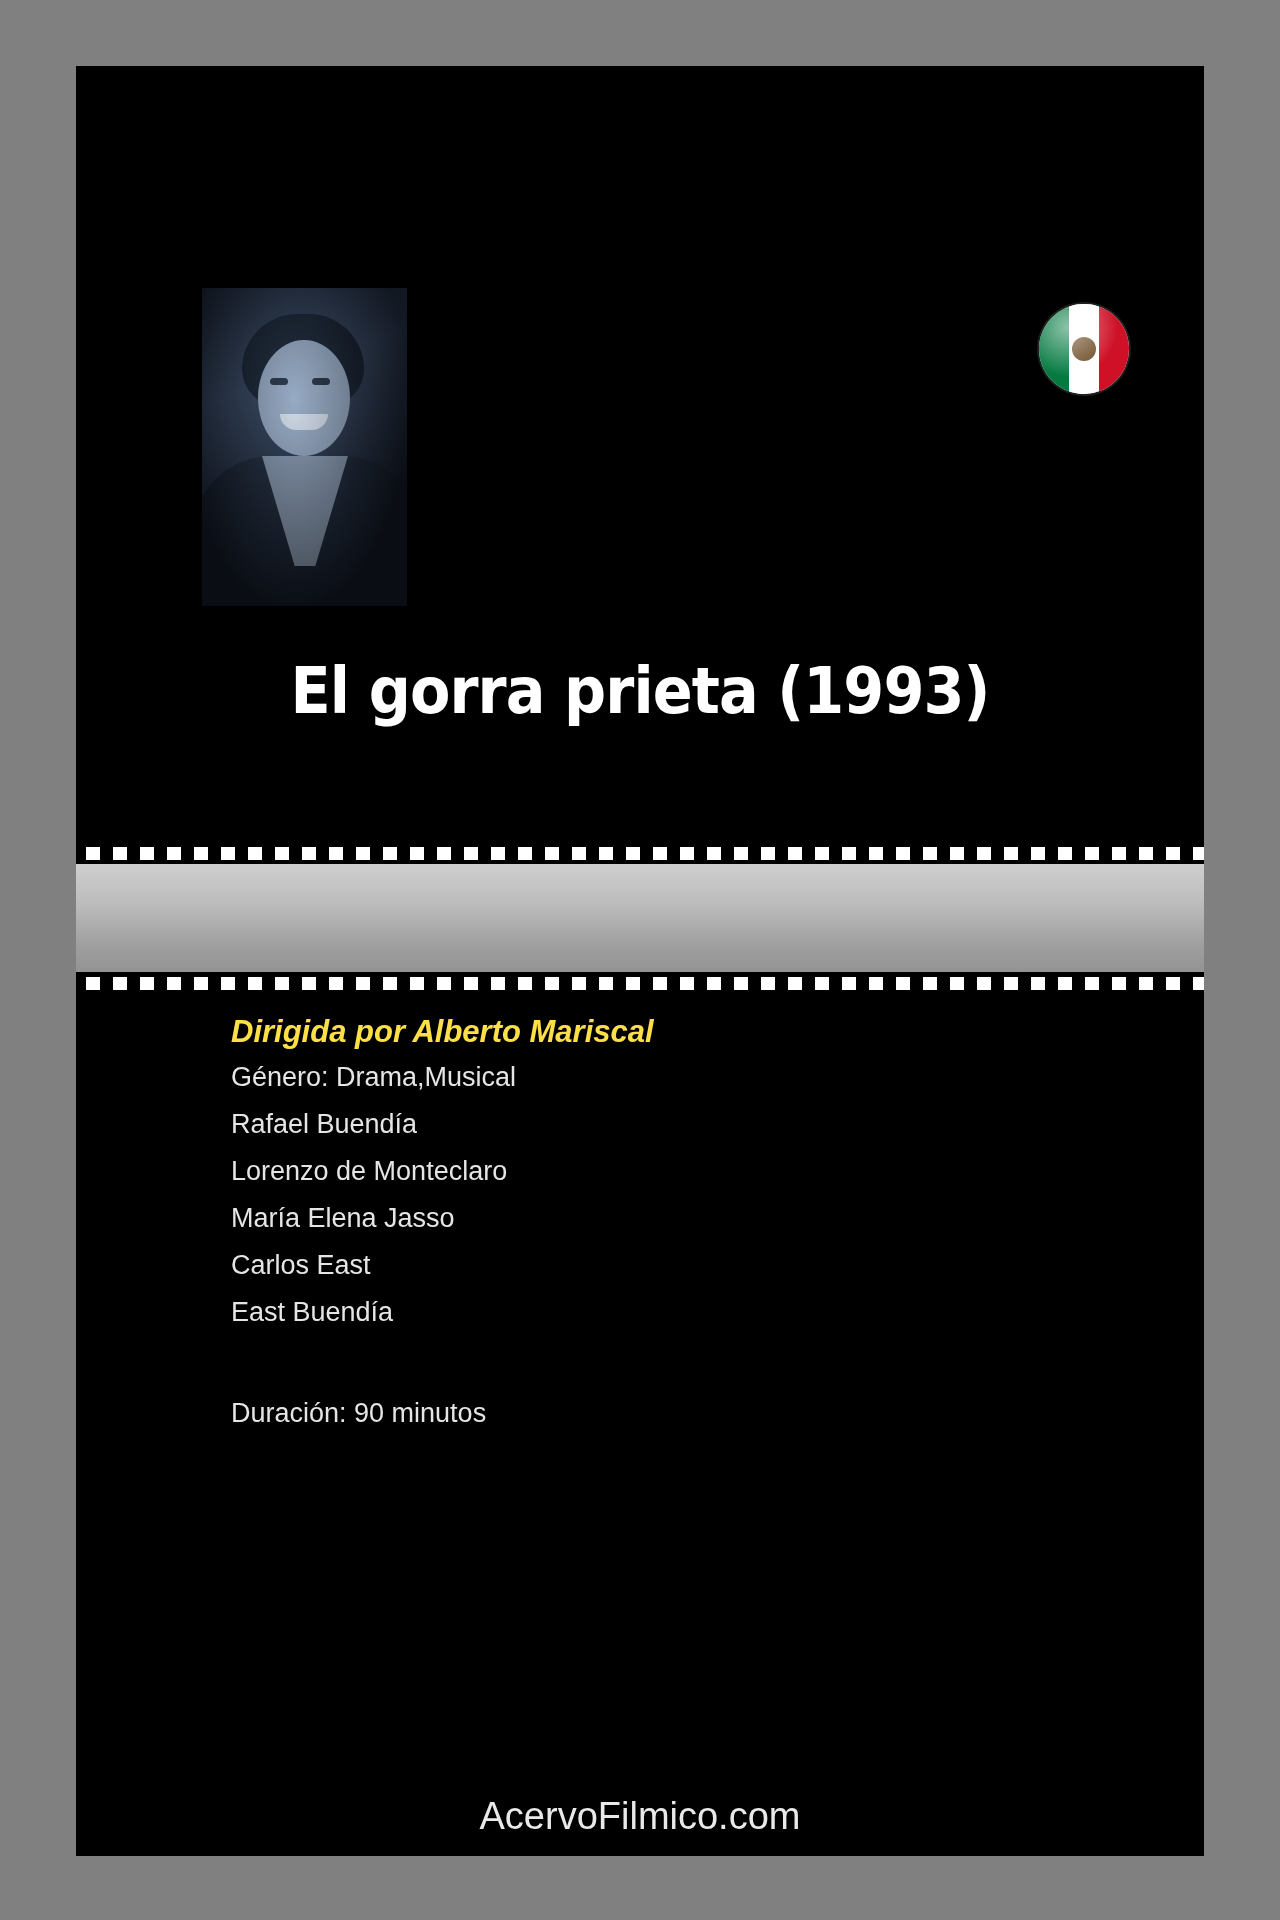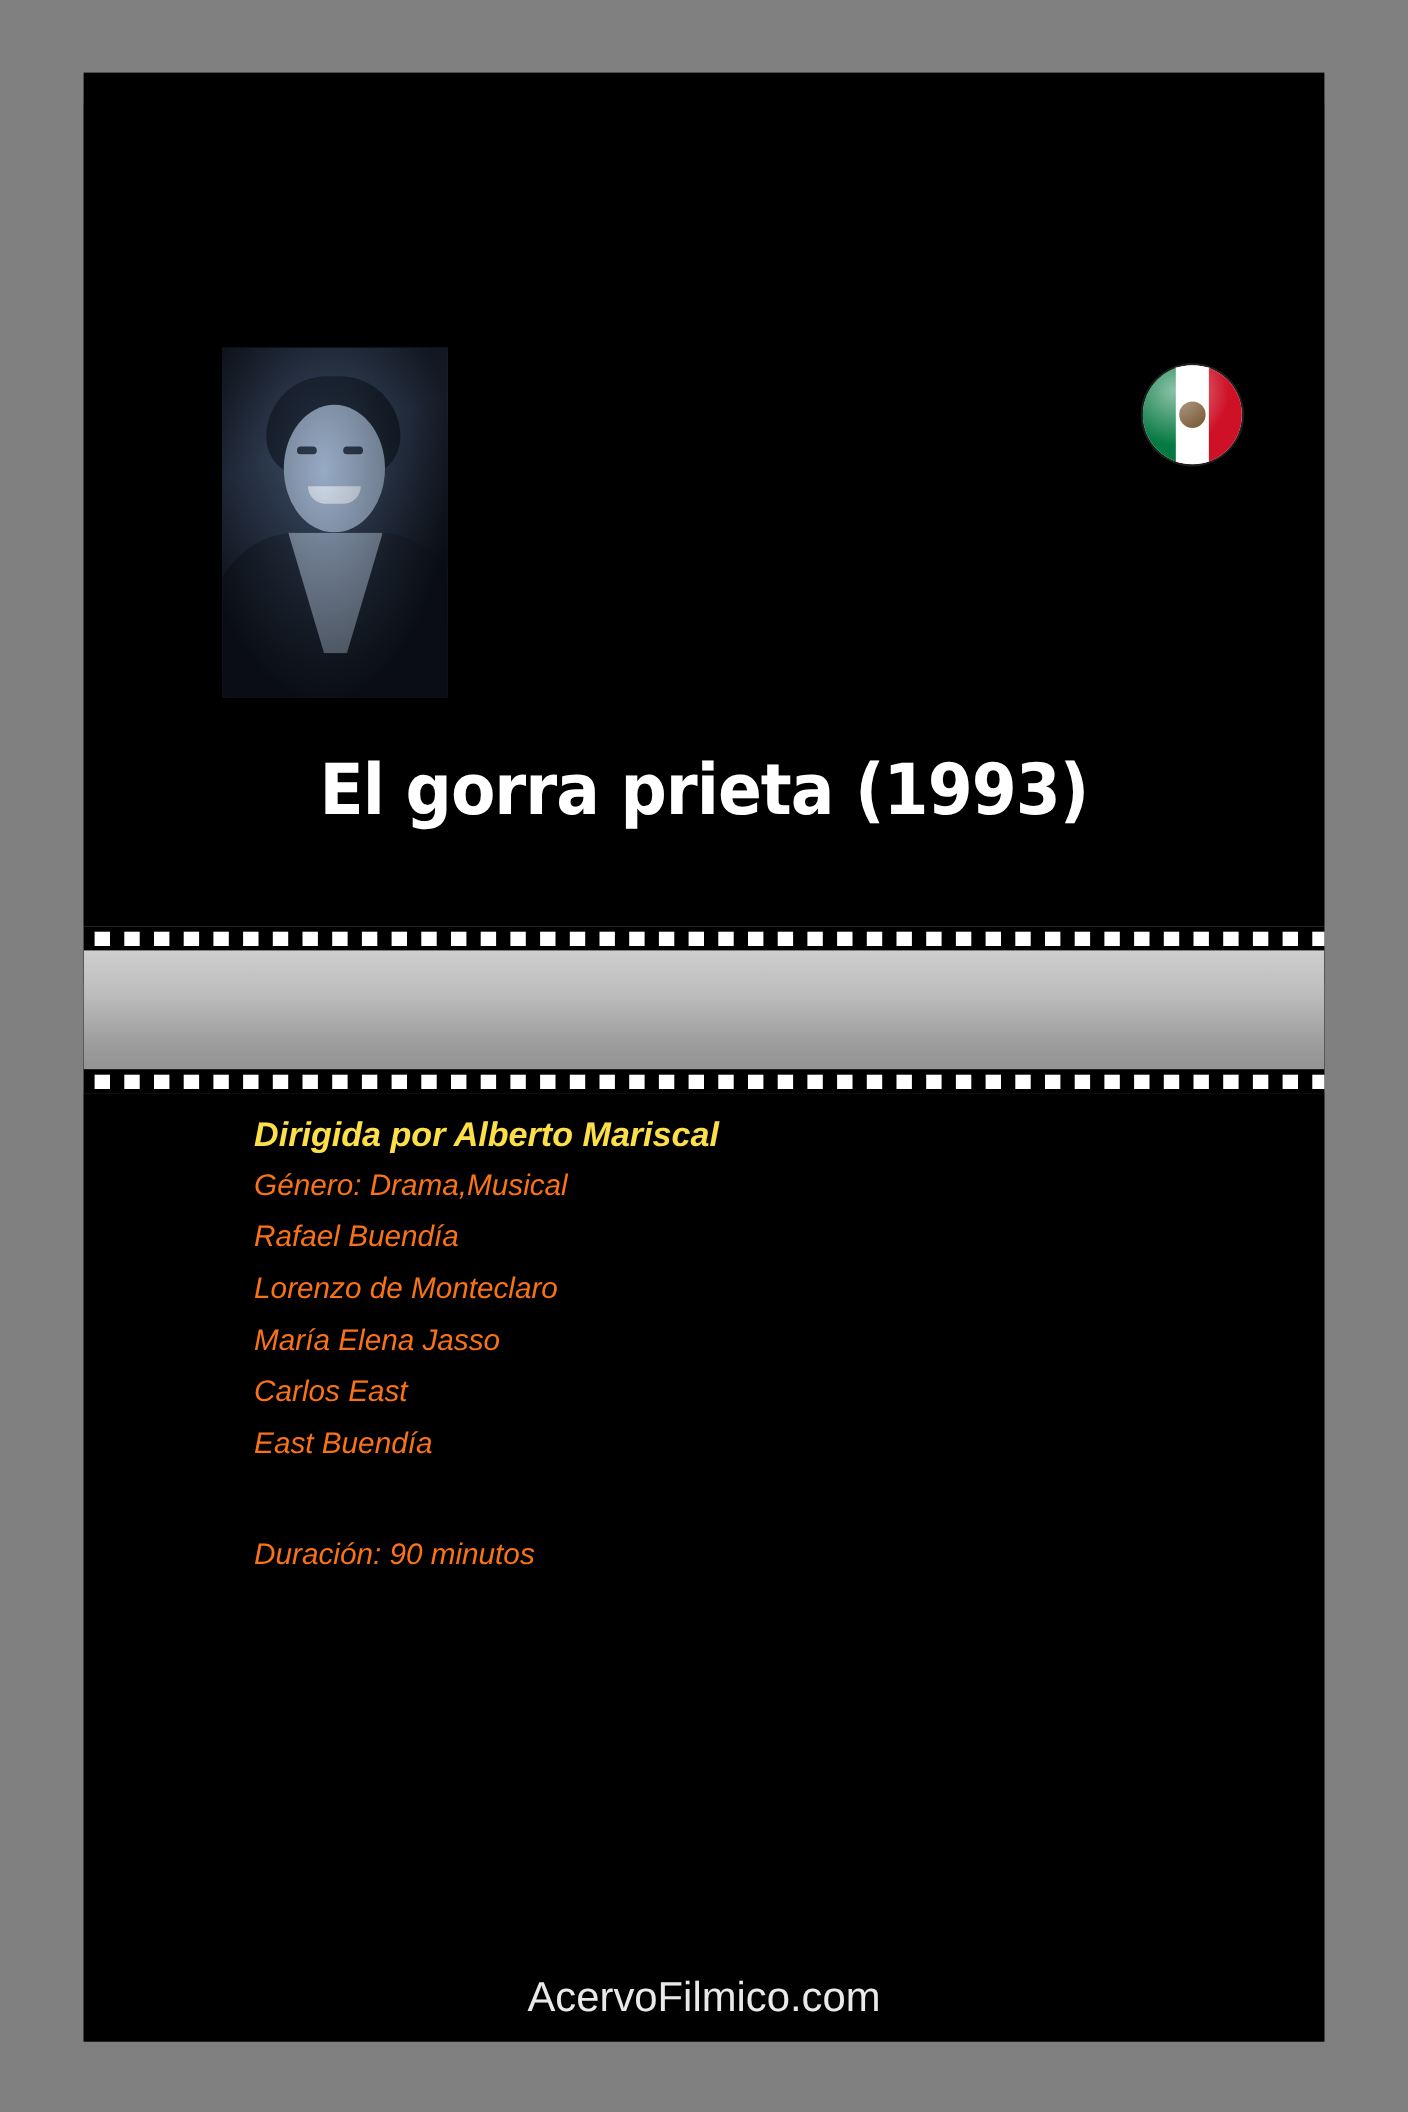--- a/index.html
+++ b/index.html
@@ -25,21 +25,20 @@
   }
 
   
   .top-area {
     position: absolute;
     left: 0;
     top: 0;
     width: 100%;
     height: 800px;
     background: #000000;
-    margin-top: 28px;
   }
 
   .portrait {
     position: absolute;
     left: 126px;
     top: 222px;
     width: 205px;
     height: 318px;
     background: linear-gradient(160deg, #1b2434 0%, #2e3c54 30%, #131a26 75%, #0b0f16 100%);
     overflow: hidden;
@@ -205,25 +204,24 @@
   }
   .director {
     color: #fde047;
     font-weight: bold;
     font-style: italic;
     font-size: 31px;
     margin-bottom: 12px;
     font-family: "Liberation Sans", sans-serif;
   }
   .credit-line {
-    color: #f97316;
+    color: #e5e5e5;
     font-size: 27px;
     margin-bottom: 16px;
     font-family: "Liberation Sans", sans-serif;
-    font-style: italic;
   }
   .credit-line.spaced-top { margin-top: 70px; }
 
   .site-footer {
     position: absolute;
     left: 0;
     bottom: 18px;
     width: 100%;
     text-align: center;
     color: #e9e9e9;

